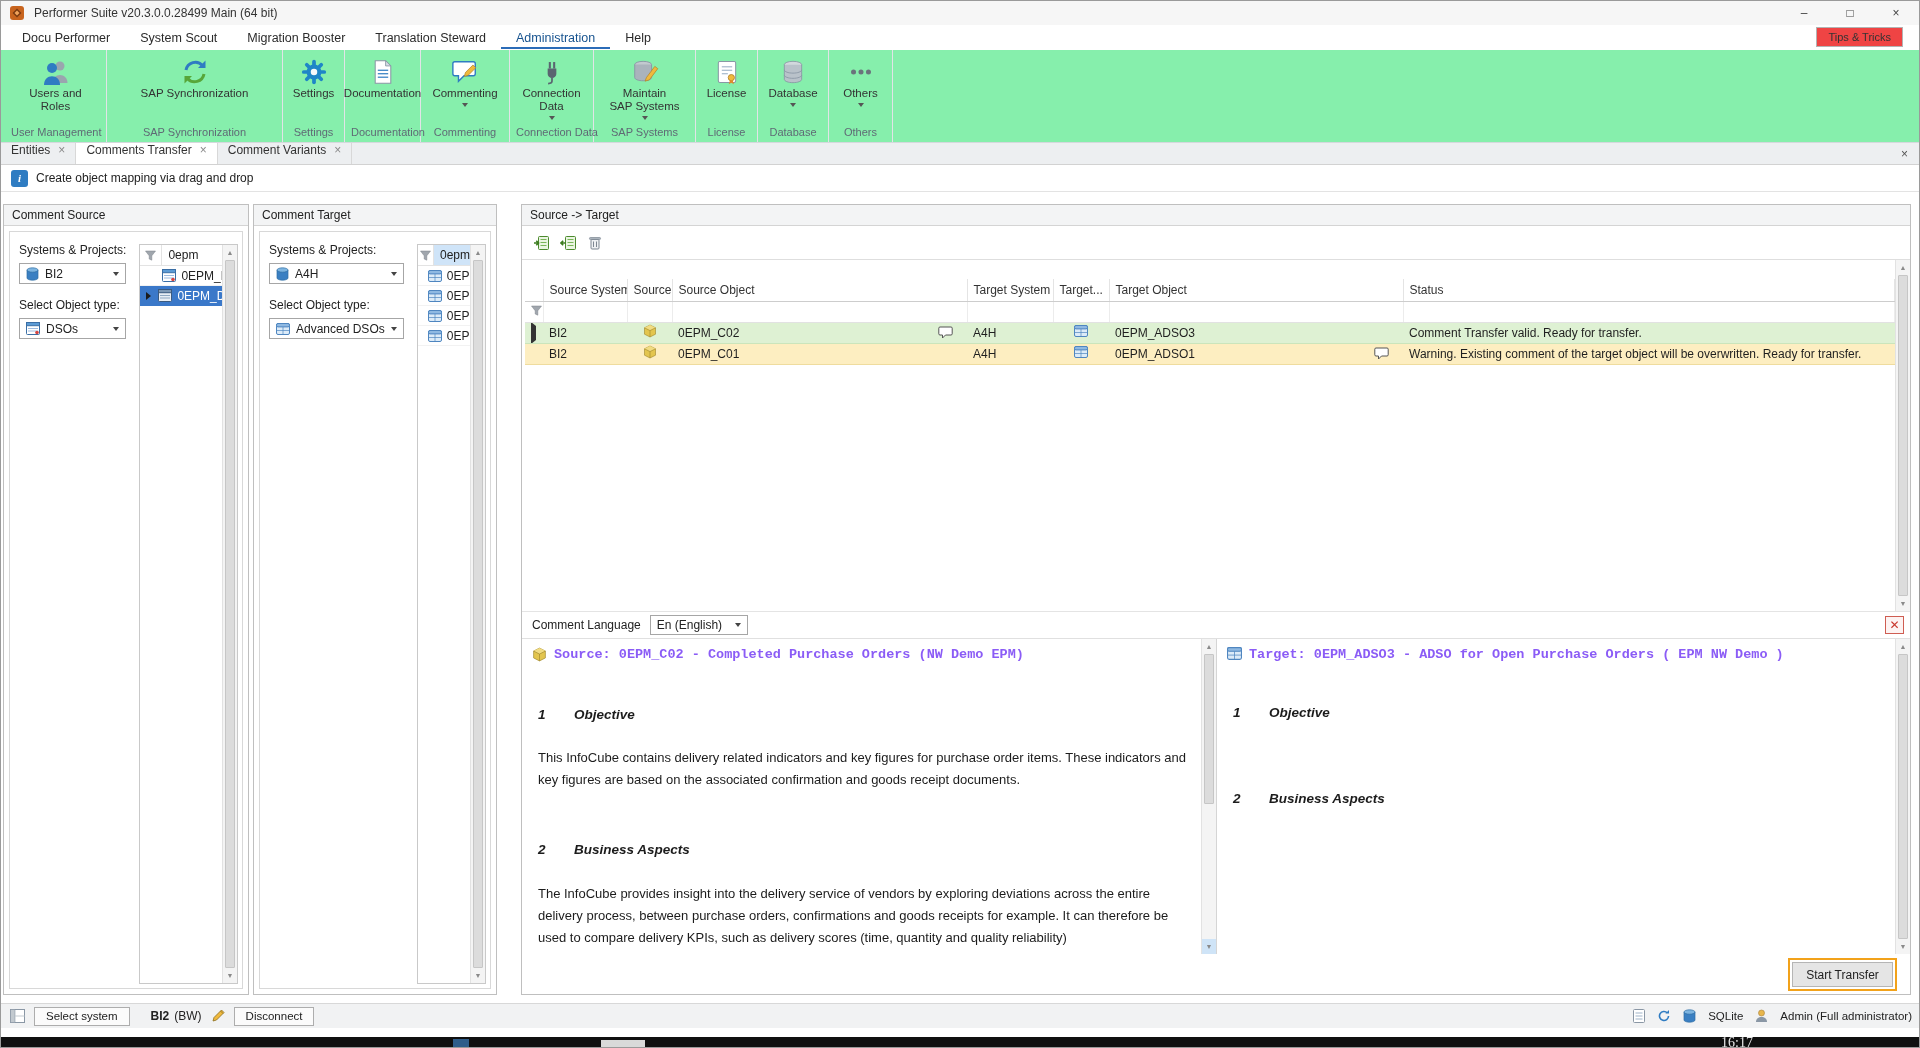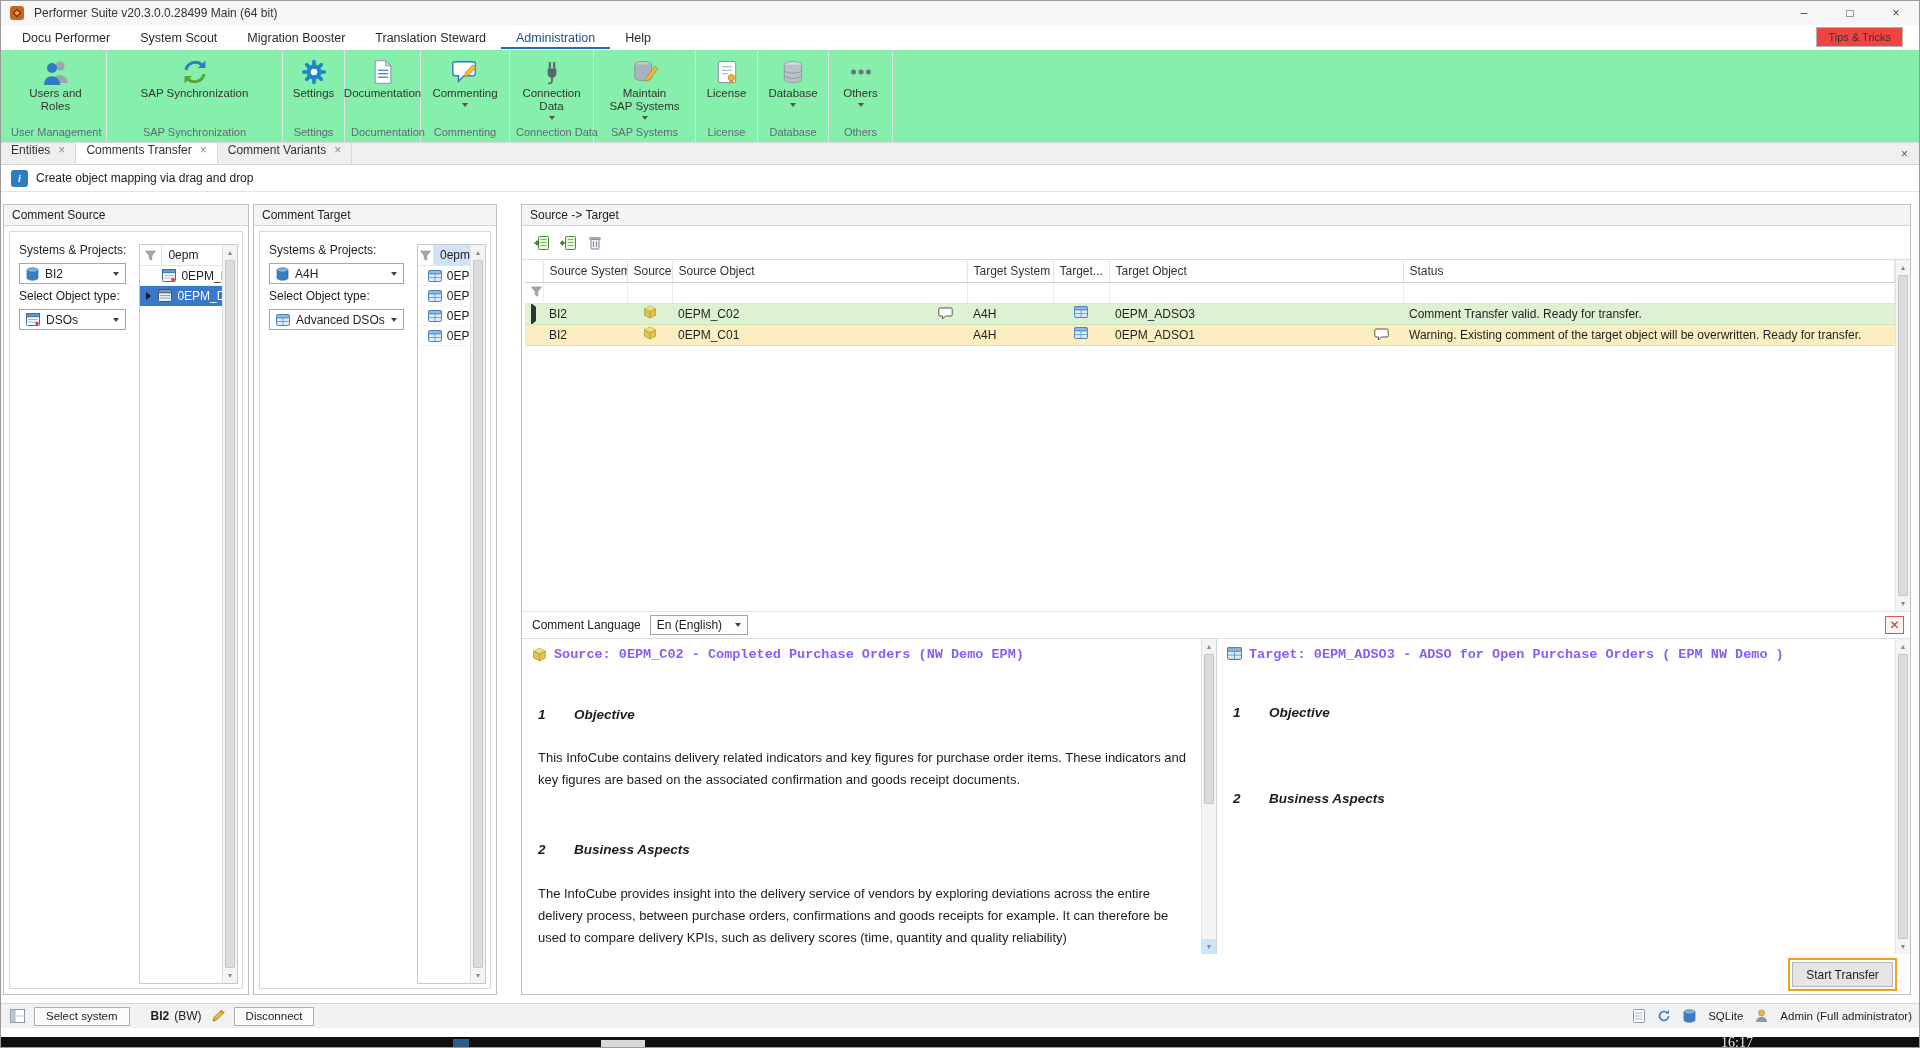--- a/index.html
+++ b/index.html
@@ -45,21 +45,21 @@
   .info-text { font-size:12px; color:#222; }
   
   .panel { position:absolute; border:1px solid #bfbfbf; background:#fff; display:flex; flex-direction:column; }
   .panel-source { left:2px; top:203px; width:246px; height:791px; }
   .panel-target { left:252px; top:203px; width:244px; height:791px; }
   .panel-mapping { left:520px; top:203px; width:1390px; height:791px; }
   .panel-header { height:21px; background:#f3f4f5; border-bottom:1px solid #d4d4d4; font-size:12px; color:#222; padding:3px 8px; flex-shrink:0; }
   .panel-inner { flex:1; margin:5px; border:1px solid #d8d8d8; display:flex; flex-direction:row; overflow:hidden; }
   .panel-controls { padding:8px 9px 0; }
   .ctrl-label { font-size:12px; margin:3px 0 6px; }
-  .ctrl-label.second { margin-top:5px; }
+  .ctrl-label.second { margin-top:14px; }
   .dropdown { height:21px; border:1px solid #a6a6a6; background:#fff; display:flex; align-items:center; padding:0 6px; gap:6px; font-size:12px; }
   .dd-arrow { margin-left:auto; width:0; height:0; border-left:3.5px solid transparent; border-right:3.5px solid transparent; border-top:4.5px solid #444; }
   .list-box { flex:1; margin:12px 4px 4px; border:1px solid #c9c9c9; position:relative; overflow:hidden; }
   .filter-row { height:21px; display:flex; border-bottom:1px solid #e3e3e3; margin-right:15px; }
   .funnel-cell { width:22px; display:flex; align-items:center; justify-content:center; border-right:1px solid #e3e3e3; }
   .filter-text { flex:1; display:flex; align-items:center; padding-left:6px; font-size:12px; }
   .filter-text.hl { background:#cfe4f8; }
   .trow { height:20px; display:flex; align-items:center; gap:5px; padding-left:22px; font-size:12px; border-bottom:1px solid #f2f2f2; margin-right:15px; }
   .trow.flat { padding-left:10px; }
   .trow.selected { background:#3a78c9; color:#fff; padding-left:6px; border-color:#3a78c9; }
@@ -71,21 +71,21 @@
     display:flex; flex-direction:column; }
   .sb-arrow { height:15px; flex-shrink:0; display:flex; align-items:center; justify-content:center; font-size:7px; color:#8a8a8a; }
   .sb-arrow.hl { background:#cfe4f7; }
   .sb-thumb { flex:1; margin:0 2px; background:#dcdcdc; border:1px solid #c6c6c6; border-radius:1px; }
   .sb-thumb.partial { flex:0 0 150px; }
   .sb-fill { flex:1; }
   
   .map-toolbar { height:33px; display:flex; align-items:center; gap:7px; padding-left:9px; flex-shrink:0; }
   .tool-icon { width:20px; height:20px; display:flex; align-items:center; justify-content:center; }
   .map-table-wrap { height:352px; position:relative; border-top:1px solid #dedede; flex-shrink:0; overflow:hidden; }
-  table.map { border-collapse:collapse; table-layout:fixed; width:1370px; margin-left:3px; font-size:12px; }
+  table.map { border-collapse:collapse; table-layout:fixed; width:1370px; margin-left:3px; font-size:12px;margin-top:19px; }
   table.map th { height:22px; font-weight:normal; text-align:left; padding:0 6px; border-right:1px solid #e4e4e4;
     border-bottom:1px solid #cdcdcd; color:#333; white-space:nowrap; overflow:hidden; }
   tr.tfilter td { height:19px; border-right:1px solid #ececec; border-bottom:1px solid #e2e2e2; }
   table.map tbody td { height:21px; padding:0 6px; white-space:nowrap; overflow:hidden; color:#1f1f1f; }
   tr.valid { background:#def1d3; } tr.valid td { border-bottom:1px solid #cbe5bb; }
   tr.warn  { background:#fdeec1; } tr.warn td  { border-bottom:1px solid #efdc9e; }
   td.status-valid { color:#3fa32c; } td.status-warn { color:#e29400; }
   .cell-flex { display:flex; align-items:center; gap:6px; }
   .rowmark { width:0; height:0; border-top:4px solid transparent; border-bottom:4px solid transparent; border-left:5px solid #333; margin:0 auto; }
   .comment-lang-row { height:27px; display:flex; align-items:center; gap:9px; padding-left:10px; border-top:1px solid #e4e4e4; flex-shrink:0; }

